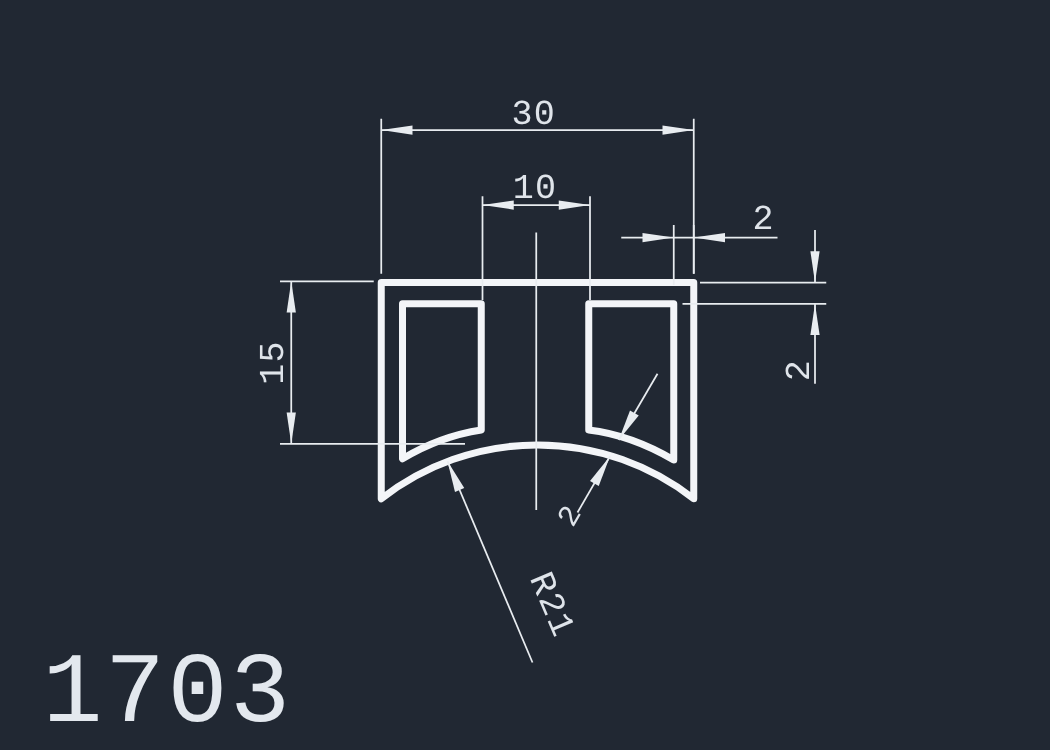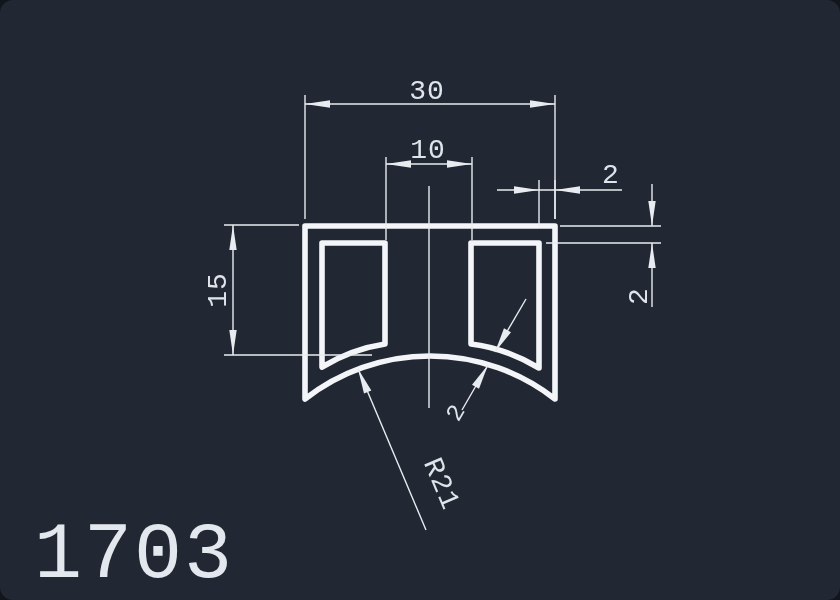--- a/index.html
+++ b/index.html
@@ -1,20 +1,19 @@
 <!DOCTYPE html>
 <html><head>
 <meta charset="utf-8">
 <style>
   html,body{margin:0;padding:0;}
   body{background:#11151c;}
   #stage{
     position:relative;width:840px;height:600px;background:#212833;overflow:hidden;
     font-family:"Liberation Mono","DejaVu Sans Mono",monospace;
-    border-radius:13px;
   }
   svg{position:absolute;left:0;top:0;}
   .profile{stroke:#f3f5f8;stroke-width:5.6;fill:none;stroke-linejoin:round;stroke-linecap:round;}
   .dim{stroke:#e8ecf0;stroke-width:1.4;fill:none;stroke-linecap:butt;}
   .arrow{fill:#e8ecf0;stroke:none;}
   .dimtext{
     fill:#dfe4ea;font-family:"Liberation Mono","DejaVu Sans Mono",monospace;
     font-size:28px;letter-spacing:1px;
   }
   .dimtext.small{font-size:24px;}

